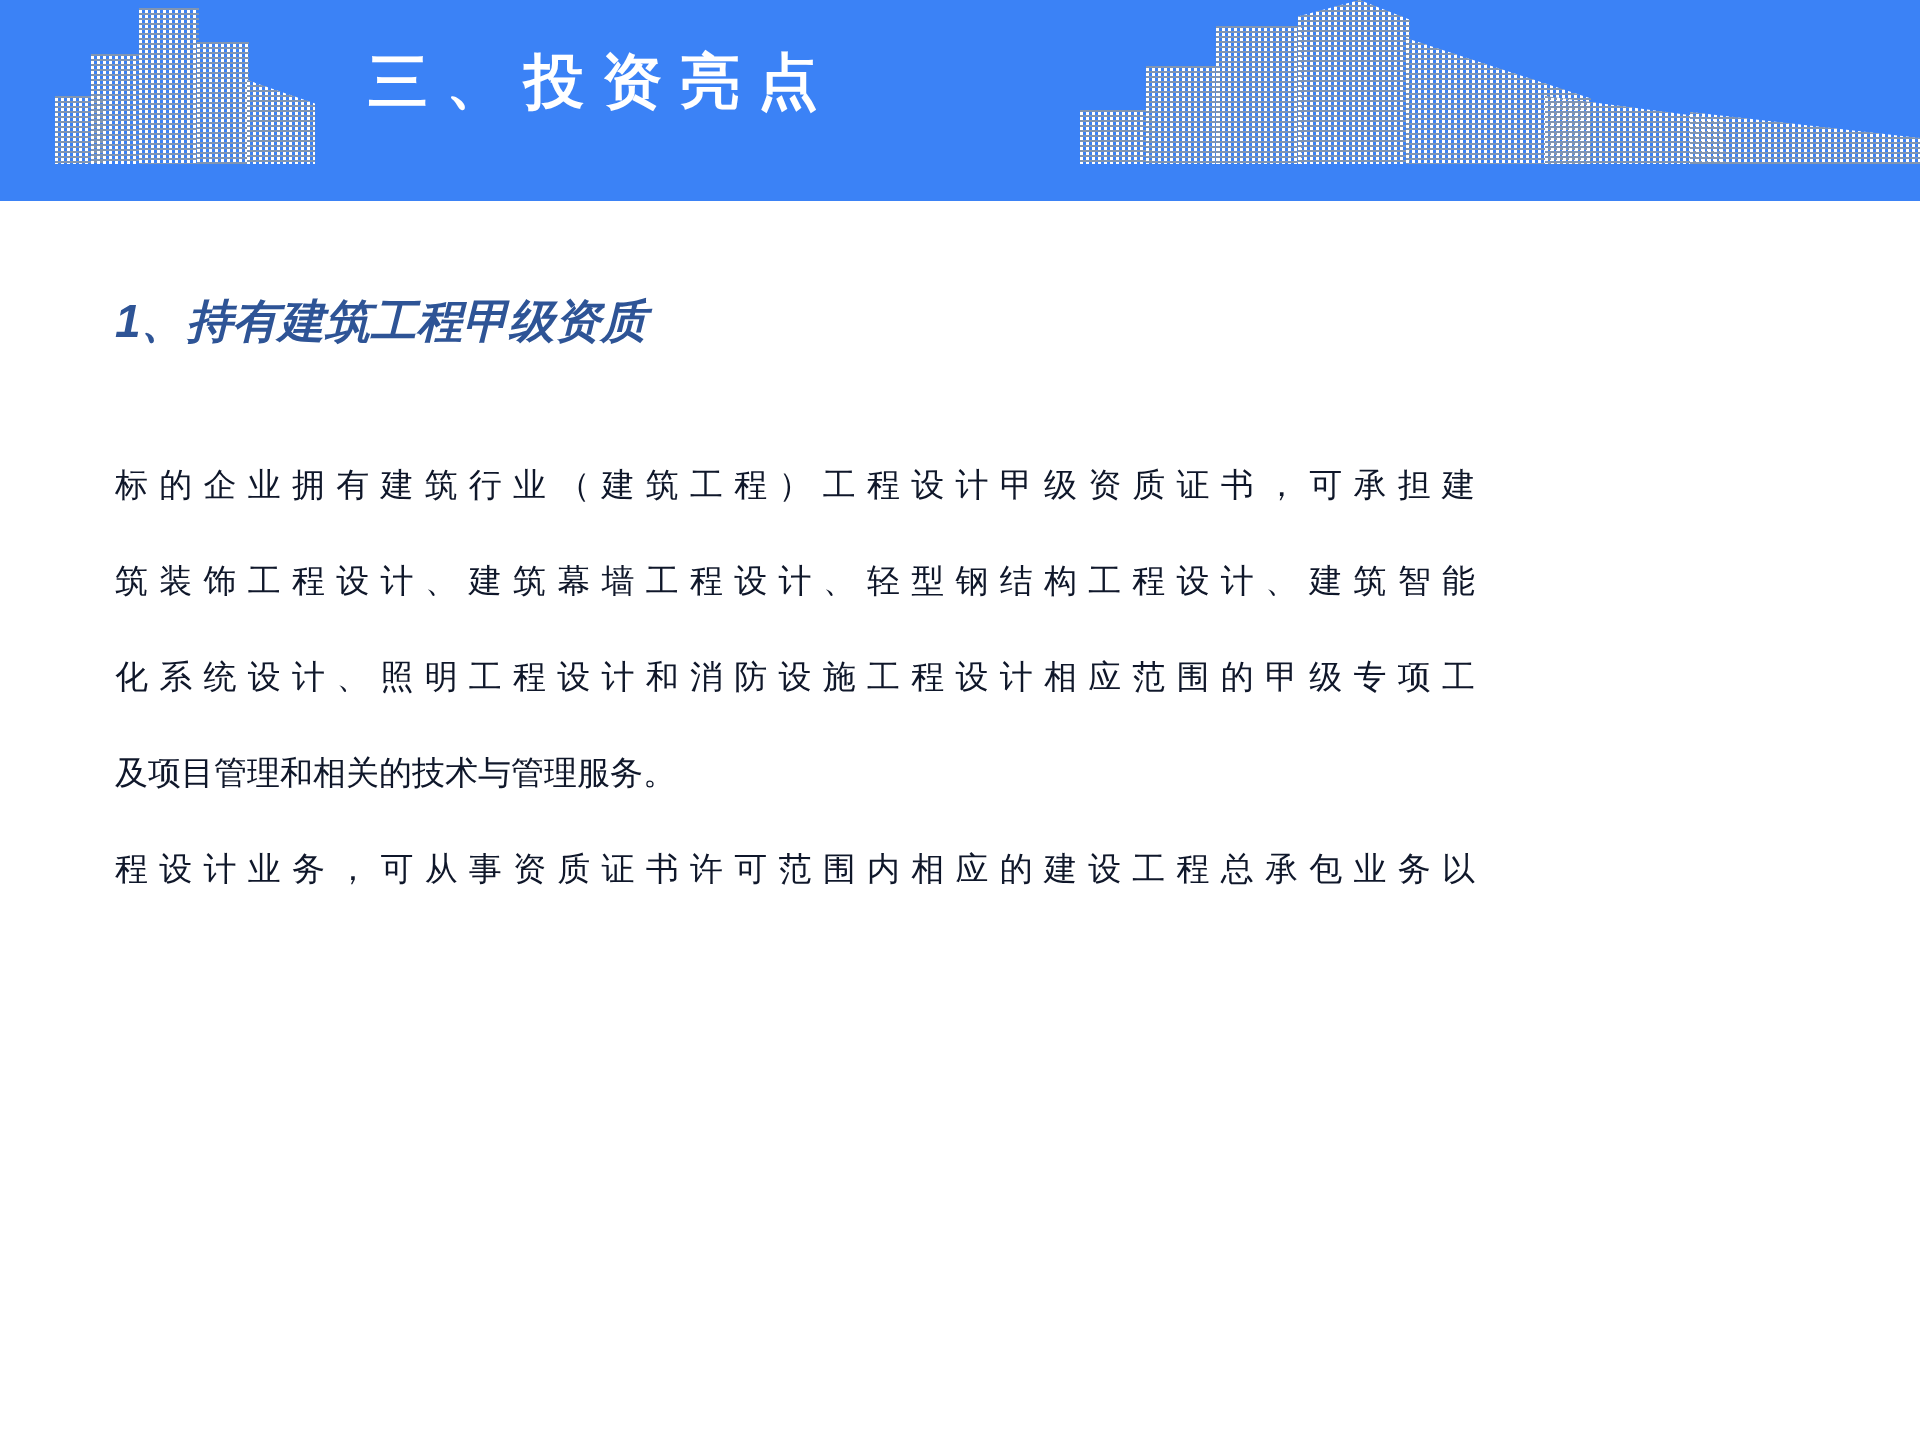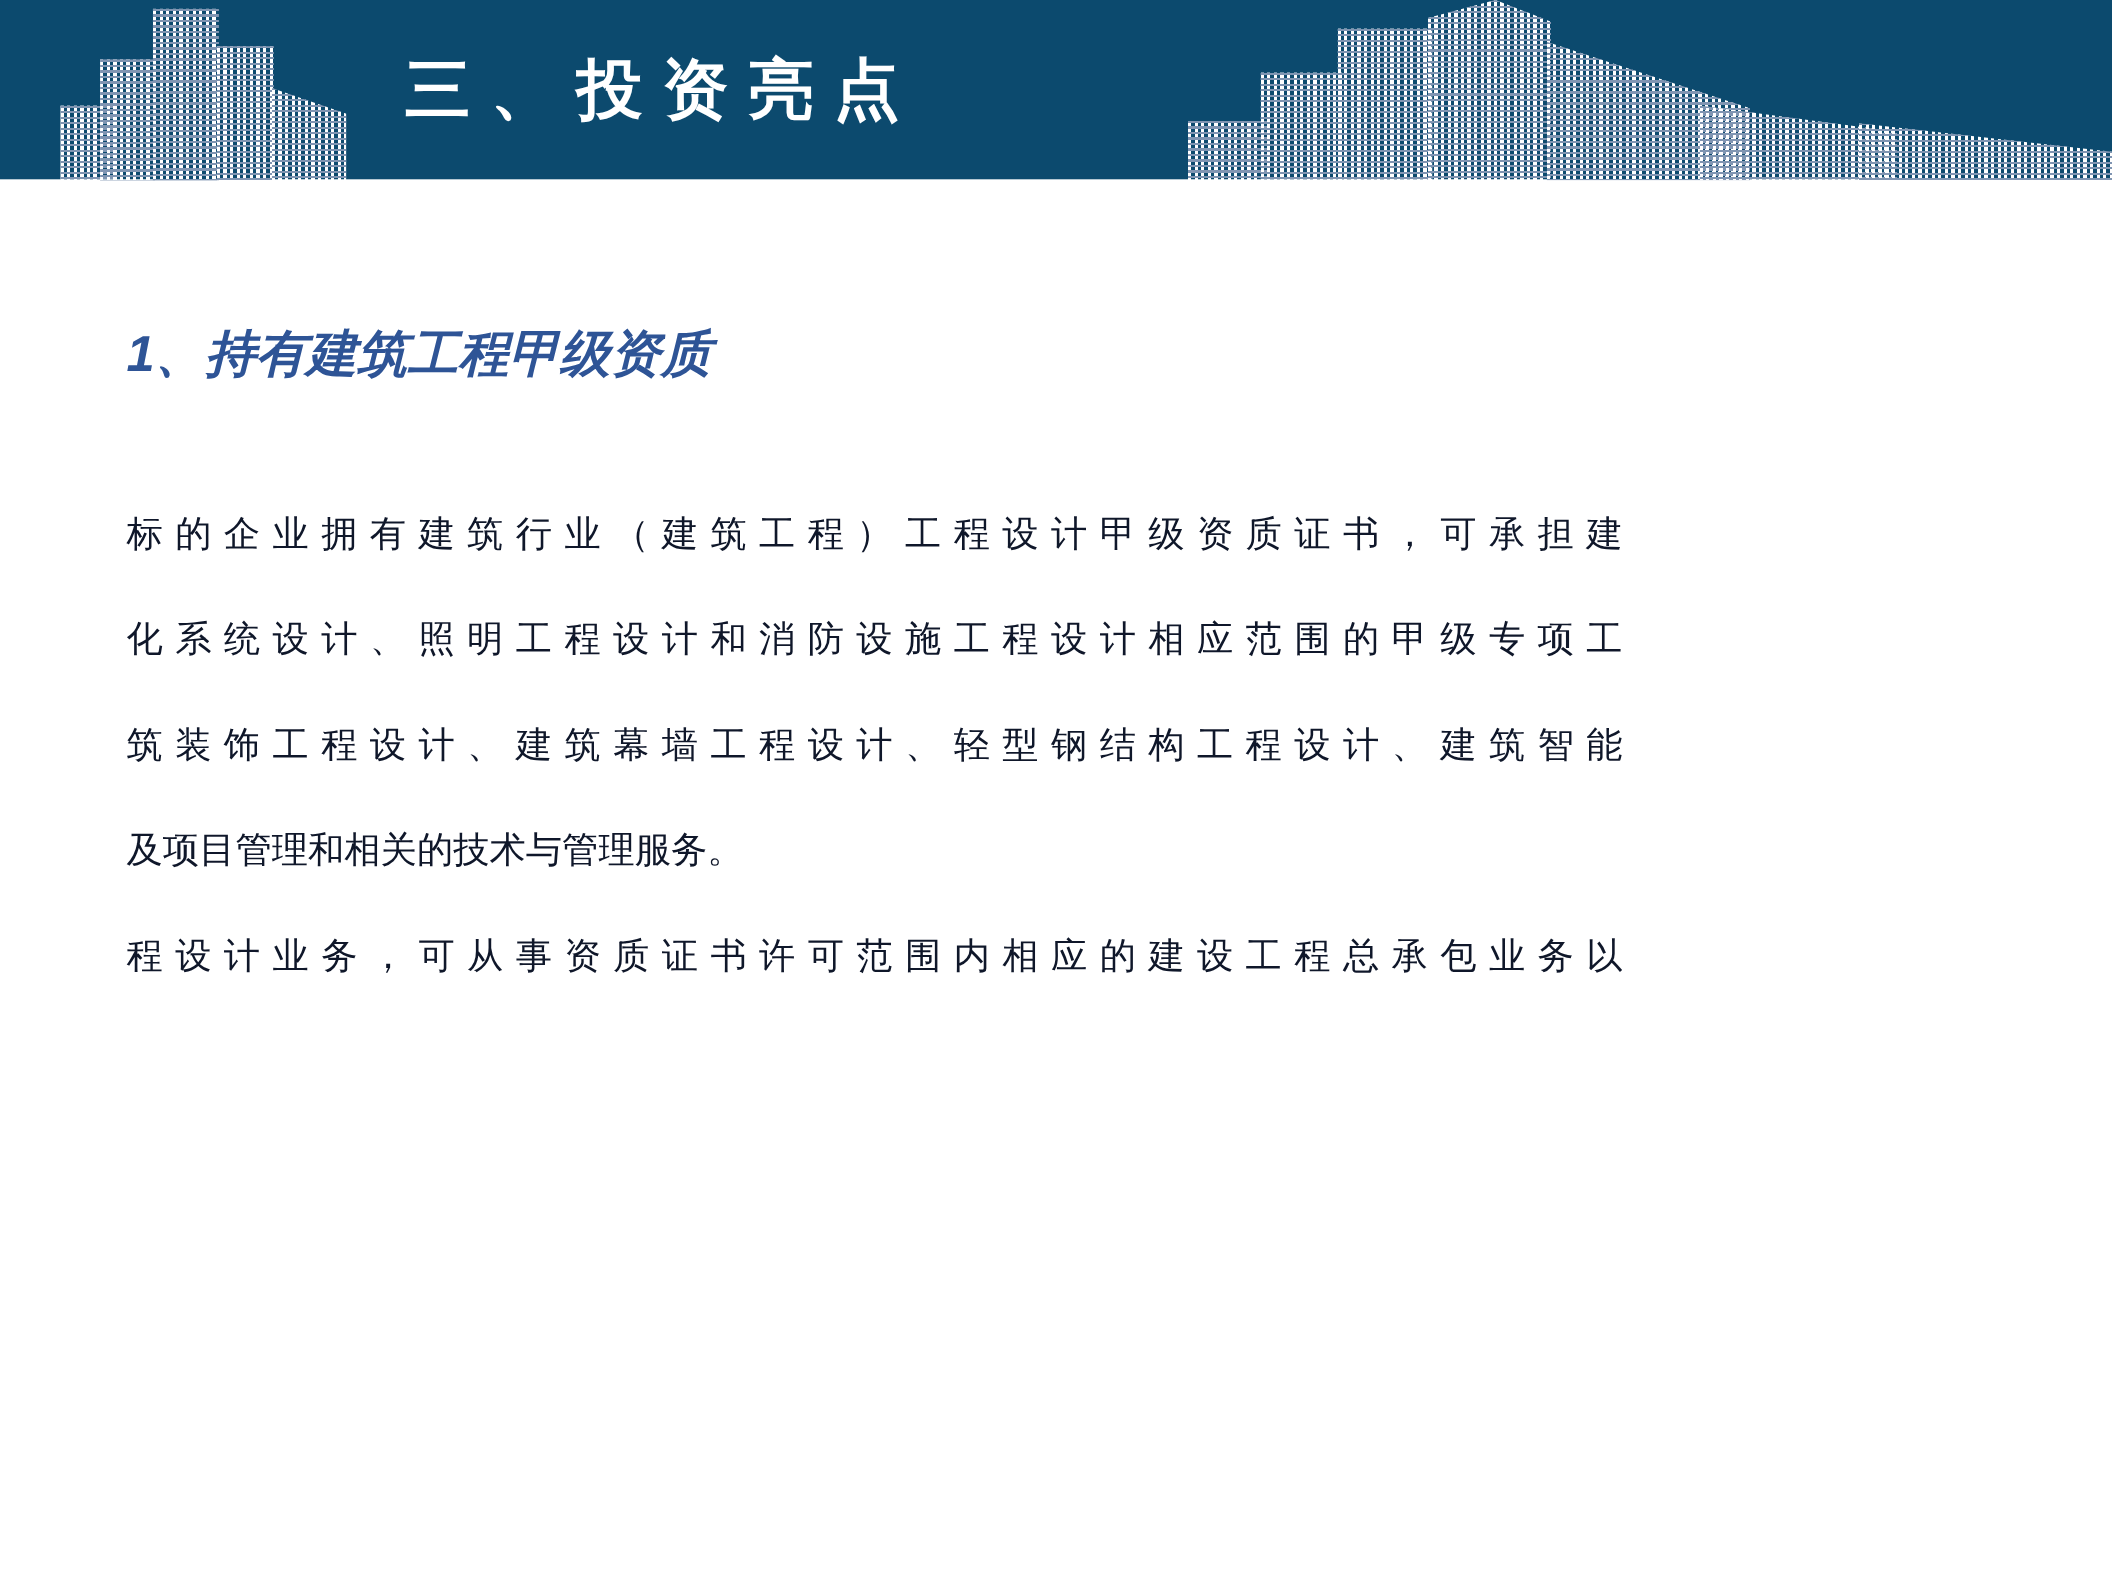--- a/index.html
+++ b/index.html
@@ -11,22 +11,22 @@
     width: 1920px;
     height: 1440px;
     background: #ffffff;
     overflow: hidden;
   }
 
   
   .band {
     position: absolute;
     left: 0; top: 0;
-    width: 1920px; height: 163px;
-    background: #0c4a6e;
+    width: 1920px; height: 201px;
+    background: #3b82f6;
   }
   .band-title {
     position: absolute;
     left: 368px; top: 50px;
     font-family: "Liberation Serif", "DejaVu Serif", serif;
     font-weight: bold;
     font-size: 60px;
     line-height: 64px;
     letter-spacing: 18px;
     color: #ffffff;
@@ -120,21 +120,21 @@
     </div>
 
   </header>
 
   <main>
 
     <h2 class="heading">1、持有建筑工程甲级资质</h2>
 
     <div class="para">
       <div class="line just">标的企业拥有建筑行业（建筑工程）工程设计甲级资质证书，可承担建</div>
+      <div class="line just">筑装饰工程设计、建筑幕墙工程设计、轻型钢结构工程设计、建筑智能</div>
       <div class="line just">化系统设计、照明工程设计和消防设施工程设计相应范围的甲级专项工</div>
-      <div class="line just">筑装饰工程设计、建筑幕墙工程设计、轻型钢结构工程设计、建筑智能</div>
       <div class="line">及项目管理和相关的技术与管理服务。</div>
       <div class="line just">程设计业务，可从事资质证书许可范围内相应的建设工程总承包业务以</div>
     </div>
 
   </main>
 
 </div>
 
 </body></html>

